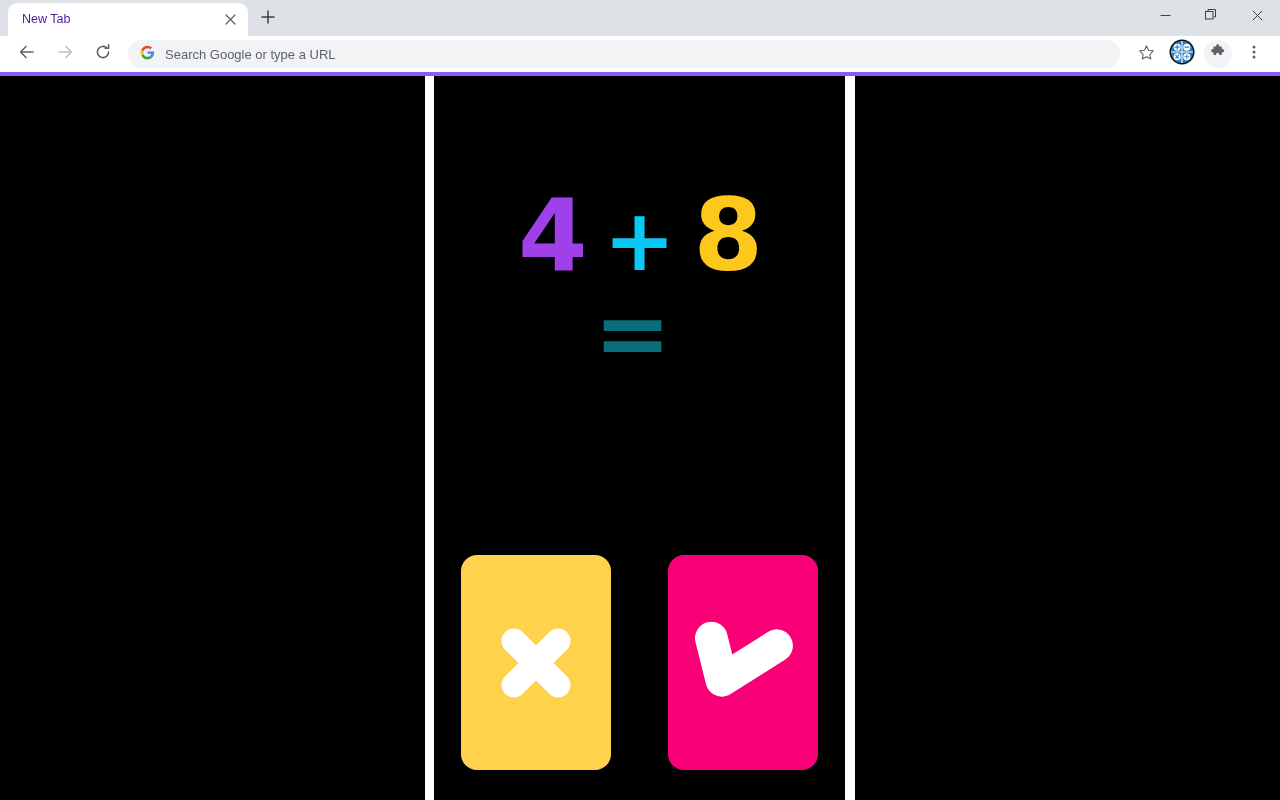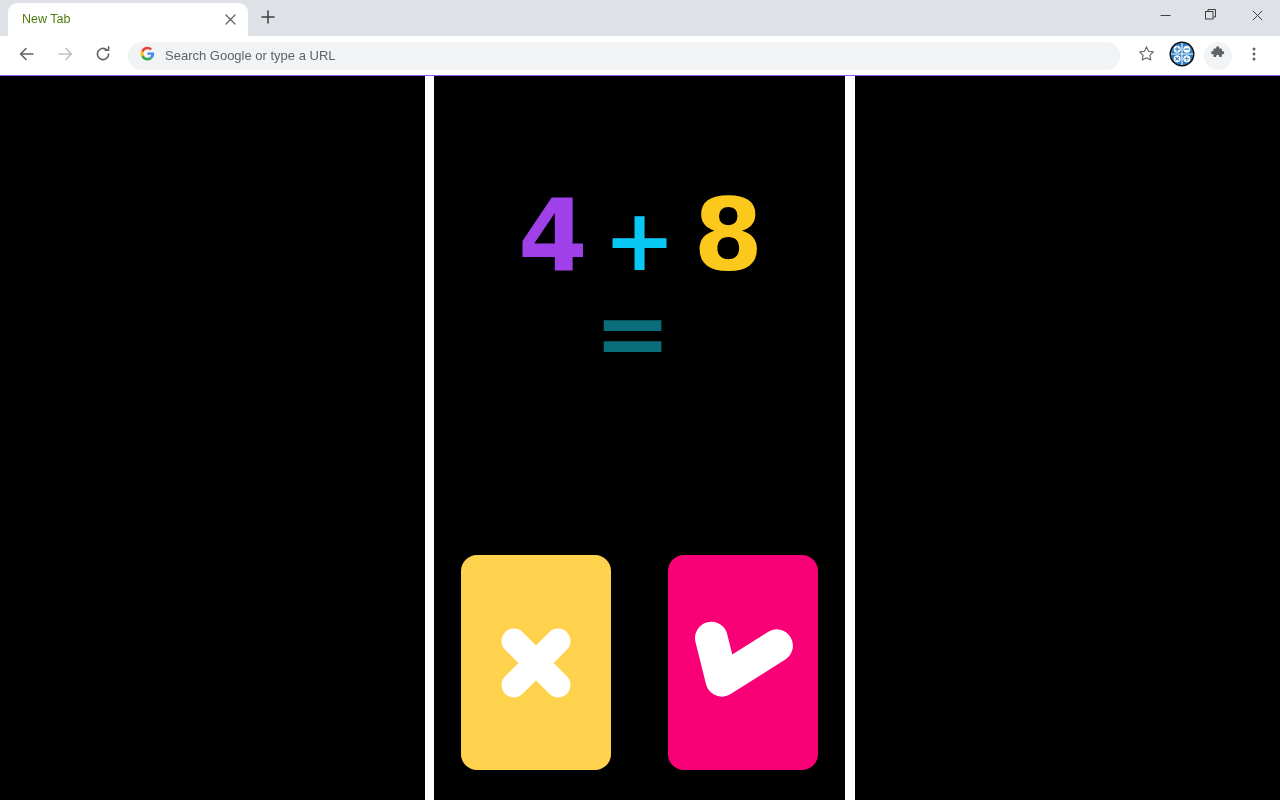--- a/index.html
+++ b/index.html
@@ -40,21 +40,21 @@
     margin-left: 8px;
     display: flex;
     align-items: center;
     padding: 0 8px 0 14px;
     box-sizing: border-box;
     position: relative;
   }
 
   .tab-title {
     font-size: 12.5px;
-    color: #4d7c0f;
+    color: #4c1d95;
     flex: 1;
     white-space: nowrap;
     overflow: hidden;
     text-overflow: ellipsis;
     line-height: 33px;
   }
 
   .tab-close {
     width: 20px;
     height: 20px;
@@ -94,21 +94,21 @@
 
   
   .toolbar {
     height: 40px;
     background: #ffffff;
     display: flex;
     align-items: center;
     padding: 0 8px;
     box-sizing: border-box;
     flex: 0 0 40px;
-    border-bottom: 1px solid #8b5cf6;
+    border-bottom: 4px solid #8b5cf6;
   }
 
   .navbtn {
     width: 28px;
     height: 28px;
     margin: 0 5px;
     display: flex;
     align-items: center;
     justify-content: center;
     border-radius: 50%;

